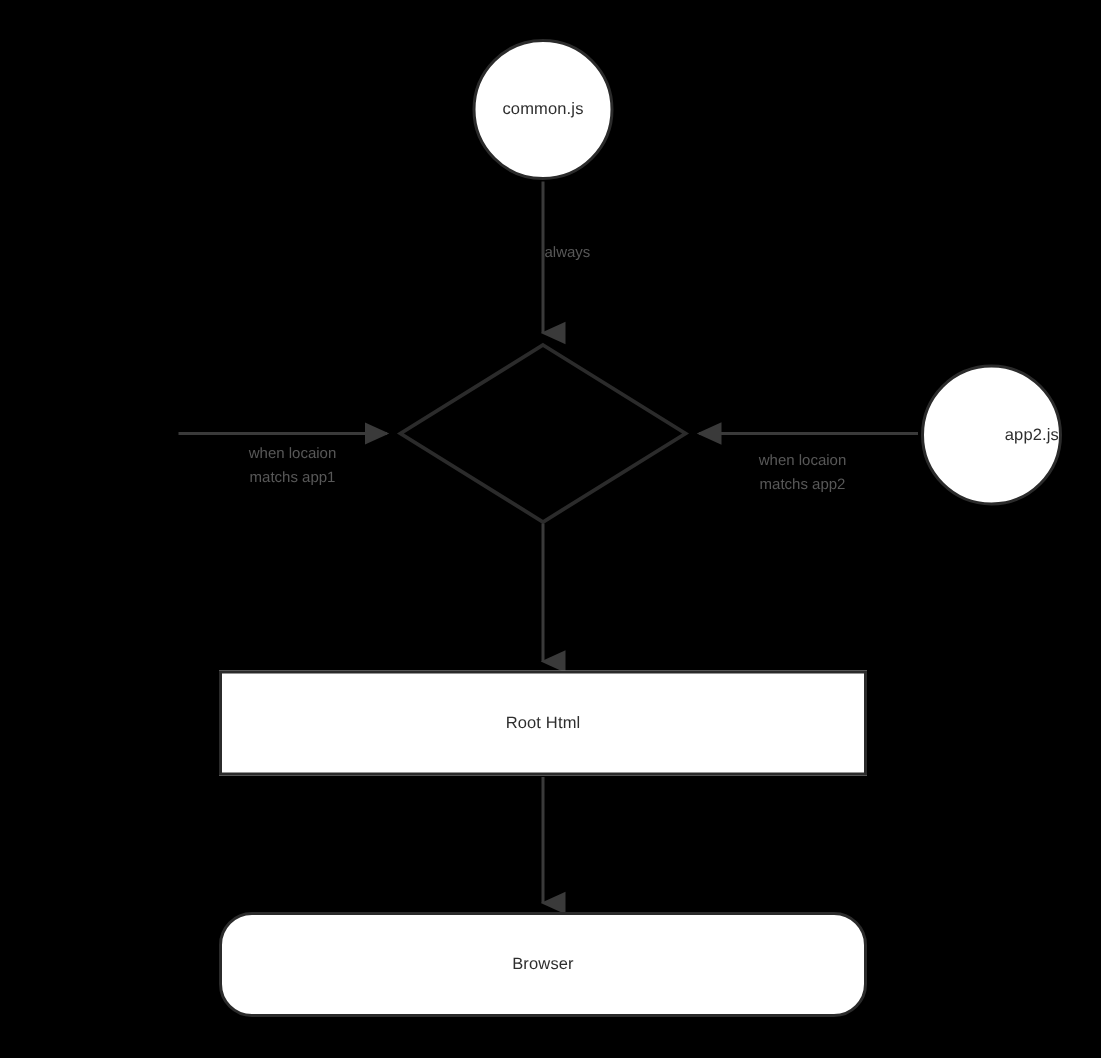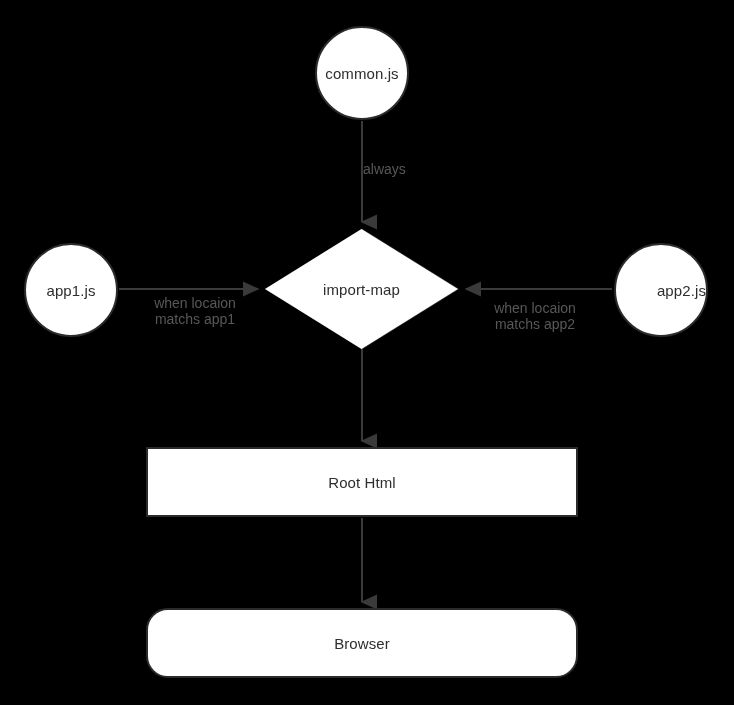--- a/index.html
+++ b/index.html
@@ -32,21 +32,21 @@
   .node {
     position: absolute;
     box-sizing: border-box;
     background: #ffffff;
     display: flex;
     align-items: center;
     justify-content: center;
   }
   .node-label {
     color: #2e2e2e;
-    font-size: 15px;
+    font-size: 11px;
     line-height: 1;
     white-space: nowrap;
     letter-spacing: 0.1px;
   }
 
   
   .node-circle {
     border: 2px solid #2b2b2b;
     border-radius: 50%;
     width: 94px;
@@ -85,21 +85,21 @@
     width: 432px;
     left: 146px;
   }
   #node-root-html { top: 447px; height: 70px; }
   #node-browser   { top: 608px; height: 70px; border-radius: 22px; }
 
   
   .edge-label {
     position: absolute;
     color: #585858;
-    font-size: 14px;
+    font-size: 10px;
     line-height: 16px;
     white-space: pre-line;
     text-align: center;
   }
   #edge-label-always       { left: 363px; top: 161px; text-align: left; }
   #edge-label-app1-cond    { left: 140px; top: 295px; width: 110px; }
   #edge-label-app2-cond    { left: 480px; top: 300px; width: 110px; }
 </style>
 </head>
 <body>
@@ -129,32 +129,25 @@
 
     <line x1="362" y1="349" x2="362" y2="441" stroke="#3a3a3a" stroke-width="2" marker-end="url(#arrow-down)"></line>
 
     <line x1="362" y1="518" x2="362" y2="602" stroke="#3a3a3a" stroke-width="2" marker-end="url(#arrow-down)"></line>
   </svg>
 
   <div class="node node-circle" id="node-common-js">
     <span class="node-label">common.js</span>
   </div>
 
-  <div class="node node-circle" id="node-app1-js">
-    <span class="node-label">app1.js</span>
-  </div>
 
   <div class="node node-circle" id="node-app2-js">
     <span class="node-label">app2.js</span>
   </div>
 
-  <div class="node node-diamond">
-    <div class="diamond-shape"></div>
-    <span class="node-label">import-map</span>
-  </div>
 
   <div class="node node-rect" id="node-root-html">
     <span class="node-label">Root Html</span>
   </div>
 
   <div class="node node-rect" id="node-browser">
     <span class="node-label">Browser</span>
   </div>
 
   <div class="edge-label" id="edge-label-always">always</div>

